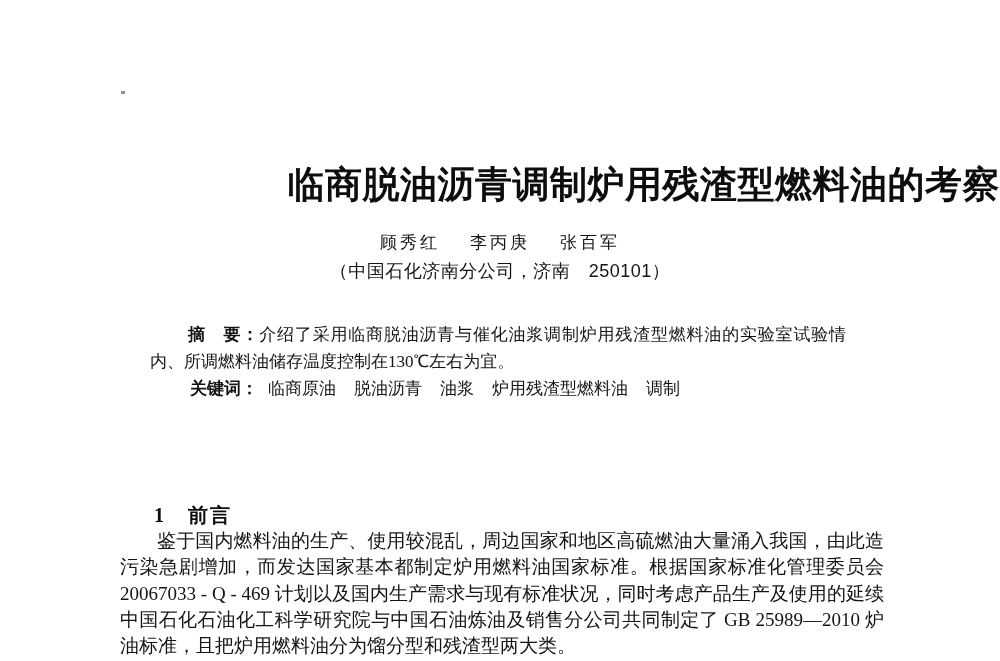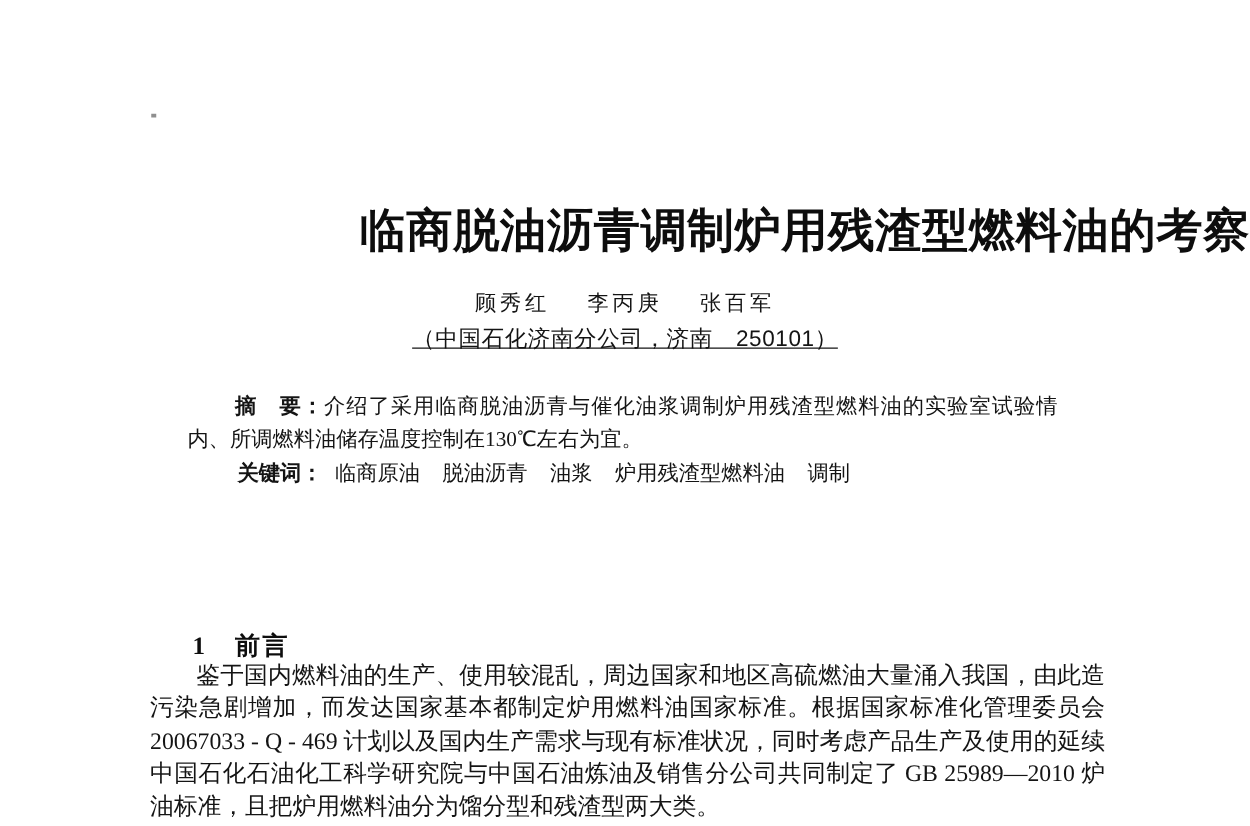--- a/index.html
+++ b/index.html
@@ -56,41 +56,40 @@
   .affiliation {
     position: absolute;
     left: 0;
     right: 0;
     top: 258px;
     text-align: center;
     font-family: "Liberation Sans", sans-serif;
     font-size: 18px;
     line-height: 26px;
     letter-spacing: 0.5px;
-    text-decoration: underline;
   }
   .abstract {
     position: absolute;
     left: 150px;
     width: 696px;
     top: 311px;
     font-size: 17px;
   }
   .abstract .aline {
     height: 27px;
     line-height: 27px;
     white-space: nowrap;
   }
   .jline {
     text-align: justify;
     text-align-last: justify;
     white-space: normal !important;
     overflow: hidden;
   }
-  .indent38 { padding-left: 38px; box-sizing: border-box; }
+  .indent38 { padding-left: 38px; box-sizing: border-box; margin-top: 10px; }
   .blabel {
     font-family: "Liberation Sans", sans-serif;
     font-weight: 700;
   }
   .keywords-row {
     display: flex;
     align-items: baseline;
     gap: 18px;
     height: 27px;
     line-height: 27px;
@@ -103,21 +102,21 @@
     top: 485px;
     display: flex;
     align-items: baseline;
     gap: 24px;
     font-weight: 700;
     font-size: 20px;
     line-height: 24px;
     color: #0d0d0d;
   }
   .section-heading .num { font-family: "Liberation Serif", serif; }
-  .section-heading .txt { font-family: Liberation Serif, serif; letter-spacing: 2px; margin-top: 20px; }
+  .section-heading .txt { font-family: Liberation Mono, monospace; letter-spacing: 2px; margin-top: 20px; }
   .intro {
     position: absolute;
     left: 120px;
     width: 764px;
     top: 528px;
     font-size: 19px;
   }
   .intro .iline {
     height: 26.3px;
     line-height: 26.3px;

